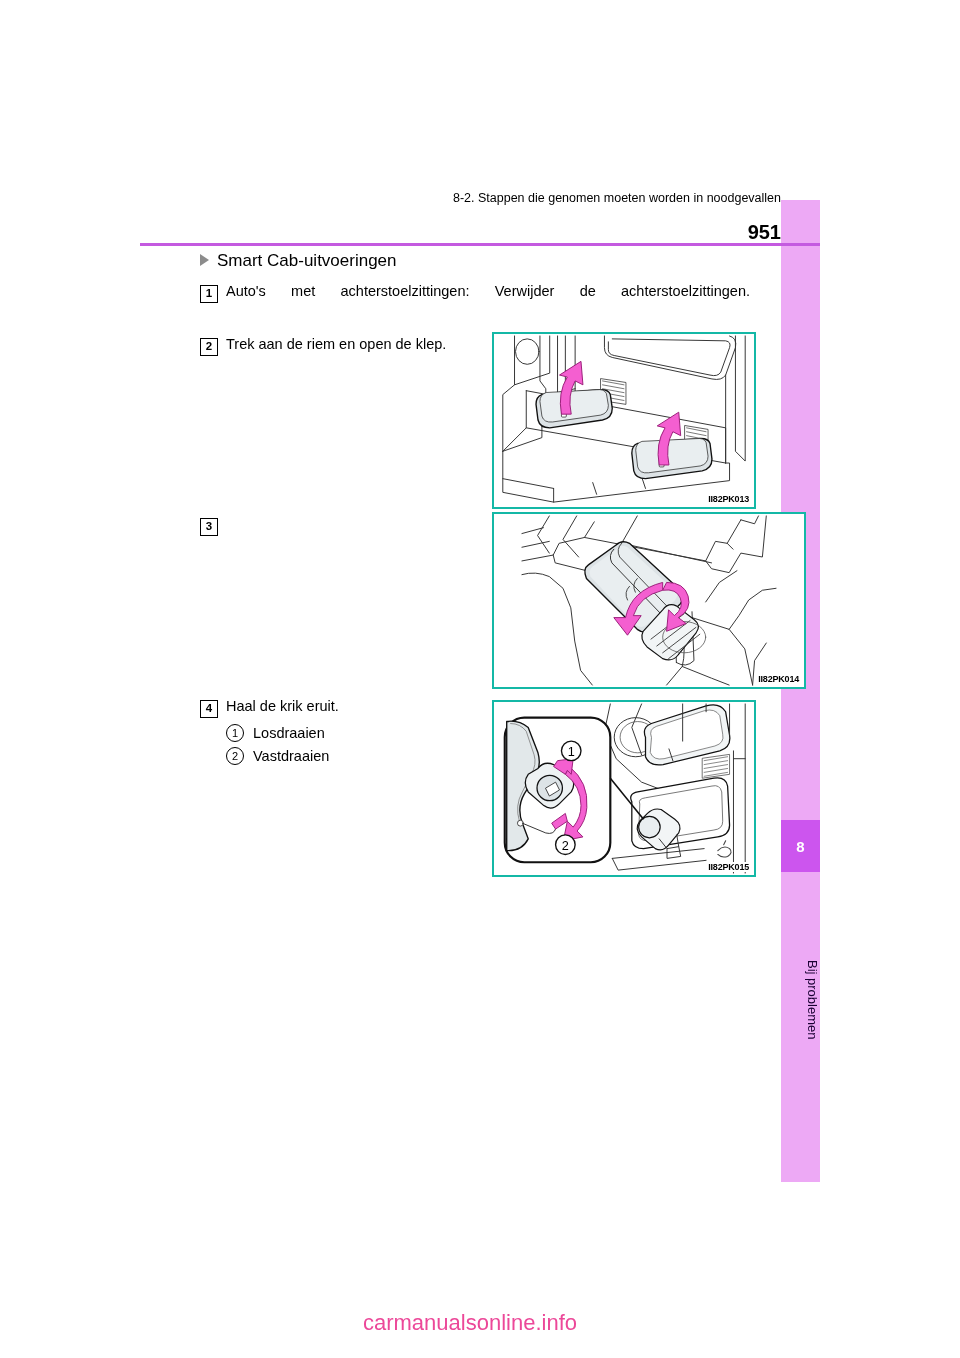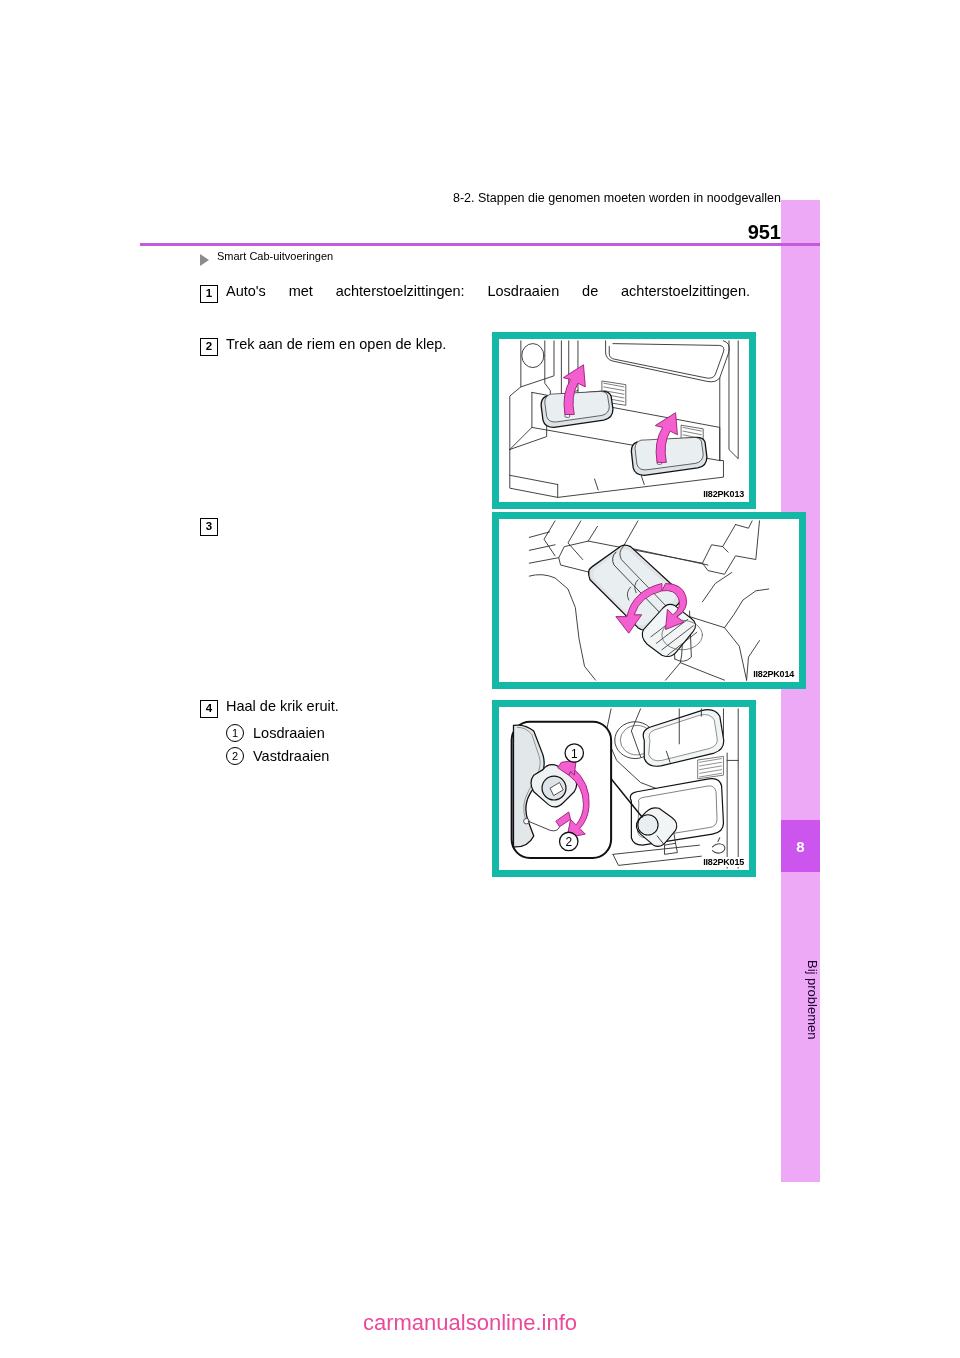--- a/index.html
+++ b/index.html
@@ -116,21 +116,21 @@
   .tri-bullet {
     width: 0;
     height: 0;
     border-top: 6px solid transparent;
     border-bottom: 6px solid transparent;
     border-left: 9px solid #8c8c8c;
     margin-top: 4px;
     flex: 0 0 auto;
   }
   .subhead-text {
-    font-size: 11px;
+    font-size: 17px;
     line-height: 1.25;
   }
 
   .step-row {
     display: flex;
     align-items: flex-start;
     gap: 8px;
   }
   .step-num {
     flex: 0 0 auto;
@@ -187,21 +187,21 @@
     display: flex;
     align-items: center;
     justify-content: center;
     line-height: 1;
   }
   .substep-label { font-size: 14.5px; }
 
   
   .figure {
     position: absolute;
-    border: 7px solid #14b8a6;
+    border: 2px solid #14b8a6;
     background: #ffffff;
     box-sizing: border-box;
   }
   #fig1 { left: 492px; top: 332px; width: 264px; height: 177px; }
   #fig2 { left: 492px; top: 512px; width: 314px; height: 177px; }
   #fig3 { left: 492px; top: 700px; width: 264px; height: 177px; }
   .figure svg { display: block; width: 100%; height: 100%; }
   .fig-code {
     position: absolute;
     right: 4px;
@@ -244,21 +244,21 @@
 <div id="content">
 
   <div class="subhead-row">
     <span class="tri-bullet"></span>
     <span class="subhead-text">Smart Cab-uitvoeringen</span>
   </div>
 
   <div id="step1" class="step-row">
     <span class="step-num">1</span>
     <span class="step-text">
-      <span class="just-line" style="display:block;">Auto's met achterstoelzittingen: Losdraaien de achterstoelzittingen.</span>
+      <span class="just-line" style="display:block;">Auto's met achterstoelzittingen: Verwijder de achterstoelzittingen.</span>
     </span>
   </div>
 
   <div id="step2" class="step-row">
     <span class="step-num">2</span>
     <span class="step-text">Trek aan de riem en open de klep.</span>
   </div>
 
   <div id="step3" class="step-row">
     <span class="step-num">3</span>

